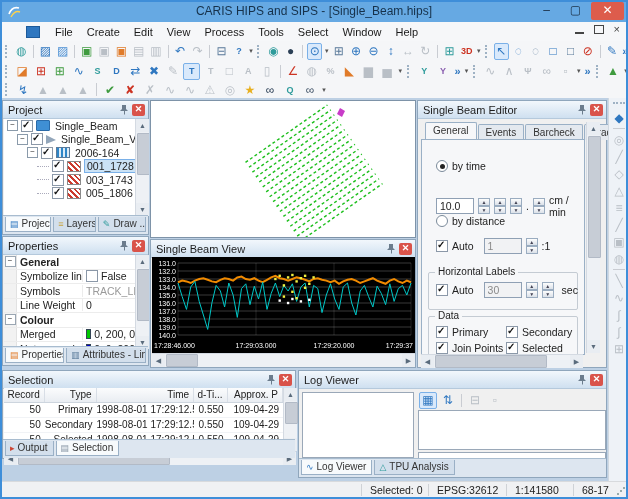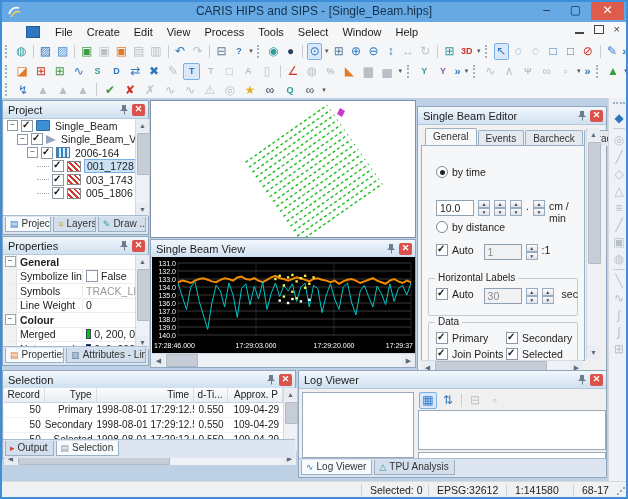--- a/index.html
+++ b/index.html
@@ -75,21 +75,21 @@
   .cbx{width:10px;height:10px;border:1px solid #8b98a8;background:#fff;display:inline-block;}
   
   .chartbox{position:absolute;background:#000;}
   
   .etabs{position:absolute;display:flex;align-items:flex-end;padding-left:4px;gap:1px;}
   .etab{font-size:10px;padding:2px 7px 2px;border:1px solid #9ab0c6;border-bottom:none;background:#e4e9ef;border-radius:2px 2px 0 0;color:#333;}
   .etab.active{background:#f6f7f9;padding-bottom:4px;font-size:10px;}
   .epage{position:absolute;background:#f6f7f9;border:1px solid #9ab0c6;overflow:hidden;}
   .group{position:absolute;border:1px solid #c4cbd3;border-radius:2px;}
   .gcap{position:absolute;top:-7px;left:6px;background:#f6f7f9;padding:0 3px;font-size:10px;color:#222;}
-  .ctl-row{position:absolute;display:flex;gap:4px;font-size:10.5px;}
+  .ctl-row{position:absolute;display:flex;align-items:center;gap:4px;font-size:10.5px;}
   .radio{width:10px;height:10px;border:1px solid #7a8a9a;border-radius:50%;background:#fff;position:relative;flex:none;}
   .radio.sel::after{content:"";position:absolute;left:2.5px;top:2.5px;width:5px;height:5px;border-radius:50%;background:#222;}
   .tbox{height:16px;background:#fff;border:1px solid #8fa0b4;font-size:10.5px;padding:0 3px;display:flex;align-items:center;box-sizing:border-box;}
   .tbox.dis{background:#f1f2f4;color:#8a8a8a;}
   .spin{width:12px;height:16px;display:inline-flex;flex-direction:column;flex:none;}
   .spin i{flex:1;border:1px solid #9aacc0;background:linear-gradient(#fdfdfd,#dbe1e9);font-style:normal;font-size:5px;line-height:6px;text-align:center;color:#445;}
   
   .sel-table{position:absolute;background:#fff;overflow:hidden;font-size:10px;}
   .thead{display:flex;height:14px;background:linear-gradient(#fbfcfd,#e9edf2);border-bottom:1px solid #cdd5de;font-size:10px;color:#222;}
   .thead span{border-right:1px solid #d8dee6;padding:1px 4px 0 0;text-align:right;box-sizing:border-box;overflow:hidden;white-space:nowrap;}
@@ -493,21 +493,21 @@
             <rect x="156.1" y="41.6" width="2.4" height="2.4" fill="#ffffff"></rect>
           </svg>
       </div>
       <div class="hscroll" style="left:1px;top:113px;width:263px;">
         <div class="sb-btn">◀</div>
         <div class="sb-thumb" style="width:30px;margin-left:1px;"></div>
         <div class="sb-btn" style="margin-left:auto;">▶</div>
       </div>
     </div>
 
-    <div class="panel" style="left:417px;top:8px;width:190px;height:268px;">
+    <div class="panel" style="left:417px;top:2px;width:190px;height:268px;">
       <div class="phead">
         <span>Single Beam Editor</span>
           <span class="sp"></span>
         <svg class="pin" viewBox="0 0 11 11">
             <path d="M3 1h4v4l2 2H1l2-2z" fill="#6b7c8d"></path>
             <line x1="5.5" y1="7" x2="5.5" y2="10.5" stroke="#6b7c8d"></line>
           </svg>
         <span class="pclose">✕</span>
       </div>
       <div class="etabs" id="editor-tabs" style="left:3px;top:21px;height:18px;">

